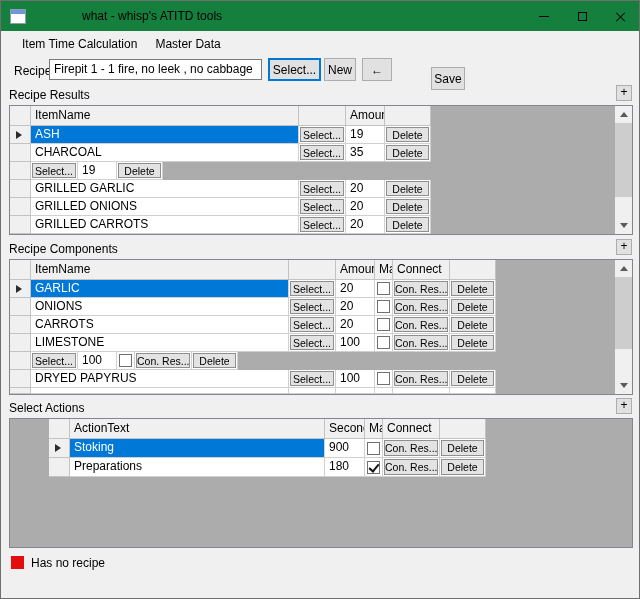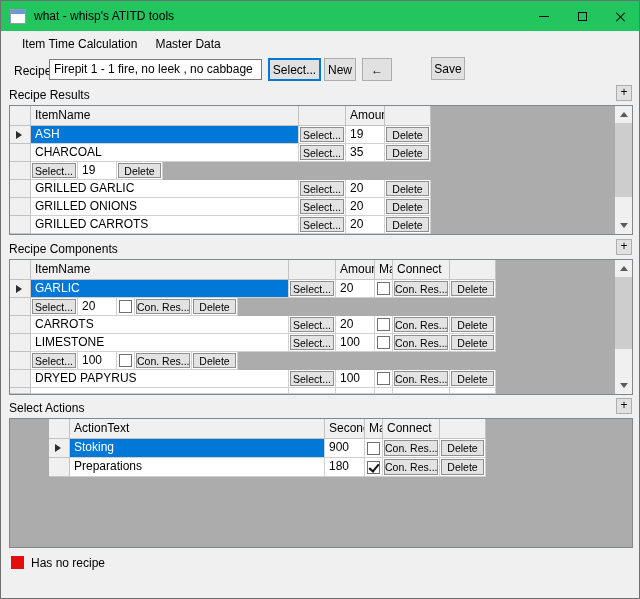--- a/index.html
+++ b/index.html
@@ -1,21 +1,21 @@
 <!DOCTYPE html>
 <html><head>
 <meta charset="utf-8">
 <style>
   *{box-sizing:border-box;margin:0;padding:0;font-family:"Liberation Sans",sans-serif;}
   html,body{width:640px;height:599px;overflow:hidden;background:#f0f0f0;}
   .window{position:relative;width:640px;height:599px;background:#f0f0f0;border:1px solid #6f6f6f;overflow:hidden;}
   .abs{position:absolute;}
 
   
-  .titlebar{position:absolute;left:0;top:0;right:0;height:30px;background:#22c55e;display:flex;align-items:center;}
+  .titlebar{position:absolute;left:0;top:0;right:0;height:30px;background:#15803d;display:flex;align-items:center;gap:48px;}
   .app-icon{width:16px;height:15px;margin-left:9px;border:1px solid #8f9bb3;background:#fdfdfd;position:relative;flex:none;}
   .app-icon::before{content:"";position:absolute;left:0;right:0;top:0;height:4px;background:#6f96d8;}
   .title{margin-left:8px;font-size:12px;color:#000;white-space:nowrap;}
   .win-controls{position:absolute;right:0;top:0;height:30px;display:flex;}
   .win-btn{width:38px;height:30px;display:flex;align-items:center;justify-content:center;}
   .glyph-min{width:10px;height:1px;background:#000;}
   .glyph-max{width:9px;height:9px;border:1px solid #000;background:transparent;}
   .glyph-close{position:relative;width:11px;height:11px;}
   .glyph-close::before,.glyph-close::after{content:"";position:absolute;left:5px;top:0;width:1px;height:12px;background:#000;}
   .glyph-close::before{transform:rotate(45deg);}
@@ -92,21 +92,21 @@
   <div class="menubar">
     <div class="menu-item">Item Time Calculation</div>
     <div class="menu-item">Master Data</div>
   </div>
 
   <div class="lbl abs" style="left:13px;top:63px;">Recipe</div>
   <div class="textbox abs" style="left:48px;top:58px;width:213px;height:21px;">Firepit 1 - 1 fire, no leek , no cabbage</div>
   <div class="btn focus abs" style="left:267px;top:57px;width:53px;height:23px;">Select...</div>
   <div class="btn abs" style="left:323px;top:57px;width:32px;height:23px;">New</div>
   <div class="btn abs" style="left:361px;top:57px;width:30px;height:23px;">←</div>
-  <div class="btn abs" style="left:430px;top:56px;width:34px;height:23px;">Save</div>
+  <div class="btn abs" style="left:430px;top:66px;width:34px;height:23px;">Save</div>
 
   <div class="section-label abs" style="left:8px;top:87px;">Recipe Results</div>
   <div class="plus-btn abs" style="left:615px;top:84px;">+</div>
 
   <div class="grid" style="left:8px;top:104px;width:624px;height:130px;">
     <div class="hrow">
       <div class="hcell c-rowhdr"></div>
       <div class="hcell g1-name">ItemName</div>
       <div class="hcell g1-sel"></div>
       <div class="hcell g1-amt">Amount</div>
@@ -216,20 +216,21 @@
         </div>
       <div class="cell btnc g2-con">
           <button class="cbtn">Con. Res...</button>
         </div>
       <div class="cell btnc g2-del">
           <button class="cbtn">Delete</button>
         </div>
     </div>
     <div class="r">
       <div class="rh c-rowhdr"></div>
+      <div class="cell g2-name">ONIONS</div>
       <div class="cell btnc g2-sel">
           <button class="cbtn">Select...</button>
         </div>
       <div class="cell g2-amt">20</div>
       <div class="cell chkc g2-chk">
           <span class="checkbox"></span>
         </div>
       <div class="cell btnc g2-con">
           <button class="cbtn">Con. Res...</button>
         </div>

